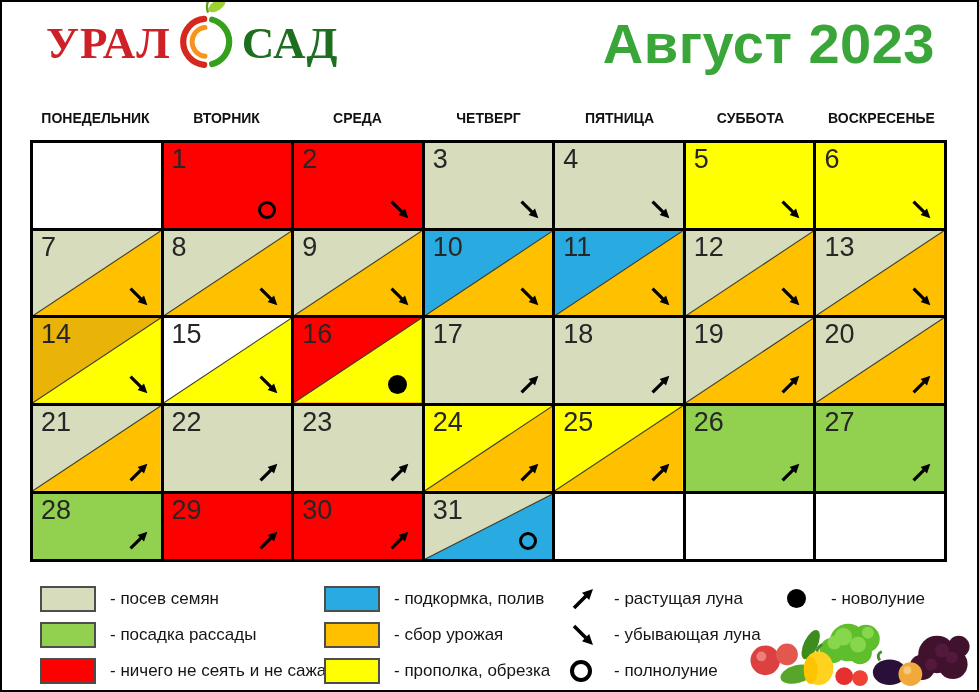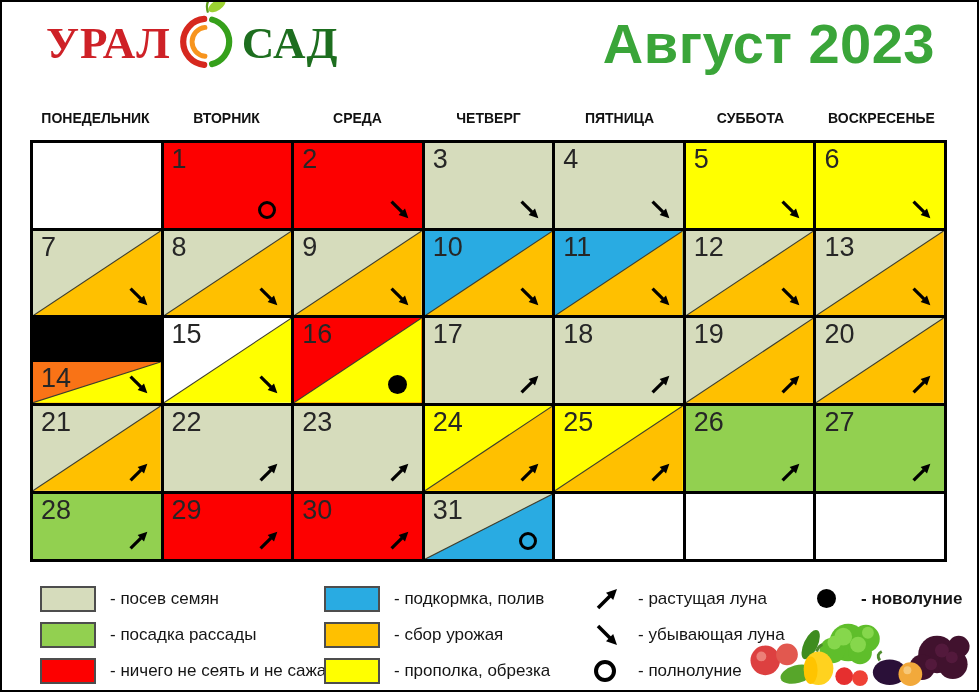--- a/index.html
+++ b/index.html
@@ -175,21 +175,21 @@
         <svg class="split-svg" viewBox="0 0 100 100" preserveAspectRatio="none">
           <polygon points="0,100 100,0 100,100" fill="#ffc000"></polygon>
           <line x1="0" y1="100" x2="100" y2="0" stroke="#3e3e2e" stroke-width="1.1" vector-effect="non-scaling-stroke"></line>
         </svg>
         <span class="daynum">13</span>
         <span class="sym" style="line-height: 0;"><svg width="23" height="23" viewBox="0 0 26 26">
             <line x1="4" y1="4" x2="16" y2="16" stroke="#000" stroke-width="3.6"></line>
             <polygon points="23,23 12,19.2 19.2,12" fill="#000"></polygon>
           </svg></span>
       </div>
-      <div class="cell" style="background: #f97316; margin-top: 44px;">
+      <div class="cell" style="background: #eab308;">
         <svg class="split-svg" viewBox="0 0 100 100" preserveAspectRatio="none">
           <polygon points="0,100 100,0 100,100" fill="#ffff00"></polygon>
           <line x1="0" y1="100" x2="100" y2="0" stroke="#3e3e2e" stroke-width="1.1" vector-effect="non-scaling-stroke"></line>
         </svg>
         <span class="daynum">14</span>
         <span class="sym" style="line-height: 0;"><svg width="23" height="23" viewBox="0 0 26 26">
             <line x1="4" y1="4" x2="16" y2="16" stroke="#000" stroke-width="3.6"></line>
             <polygon points="23,23 12,19.2 19.2,12" fill="#000"></polygon>
           </svg></span>
       </div>
@@ -369,21 +369,21 @@
         </div>
         <div class="lg-item">
           <div class="swatch" style="background: rgb(255, 192, 0);"></div>
           <span class="lg-label">- сбор урожая</span>
         </div>
         <div class="lg-item">
           <div class="swatch" style="background: rgb(255, 255, 0);"></div>
           <span class="lg-label">- прополка, обрезка</span>
         </div>
       </div>
-      <div class="legend-col" style="left: 592px;">
+      <div class="legend-col" style="left: 568px;">
         <div class="lg-item">
           <div class="symbox">
             <span style="line-height: 0;"><svg width="26" height="26" viewBox="0 0 26 26">
                 <line x1="4" y1="22" x2="16" y2="10" stroke="#000" stroke-width="3.6"></line>
                 <polygon points="23,3 12,6.8 19.2,14" fill="#000"></polygon>
               </svg></span>
           </div>
           <span class="lg-label">- растущая луна</span>
         </div>
         <div class="lg-item">
@@ -397,21 +397,21 @@
         </div>
         <div class="lg-item">
           <div class="symbox">
             <span style="line-height: 0;">
               <span class="ring-lg"></span>
             </span>
           </div>
           <span class="lg-label">- полнолуние</span>
         </div>
       </div>
-      <div class="legend-col" style="left: 815px; font-weight: bold;">
+      <div class="legend-col" style="left: 785px;">
         <div class="lg-item">
           <div class="symbox">
             <span style="line-height: 0;">
               <span class="dot"></span>
             </span>
           </div>
           <span class="lg-label">- новолуние</span>
         </div>
       </div>
     </div>

